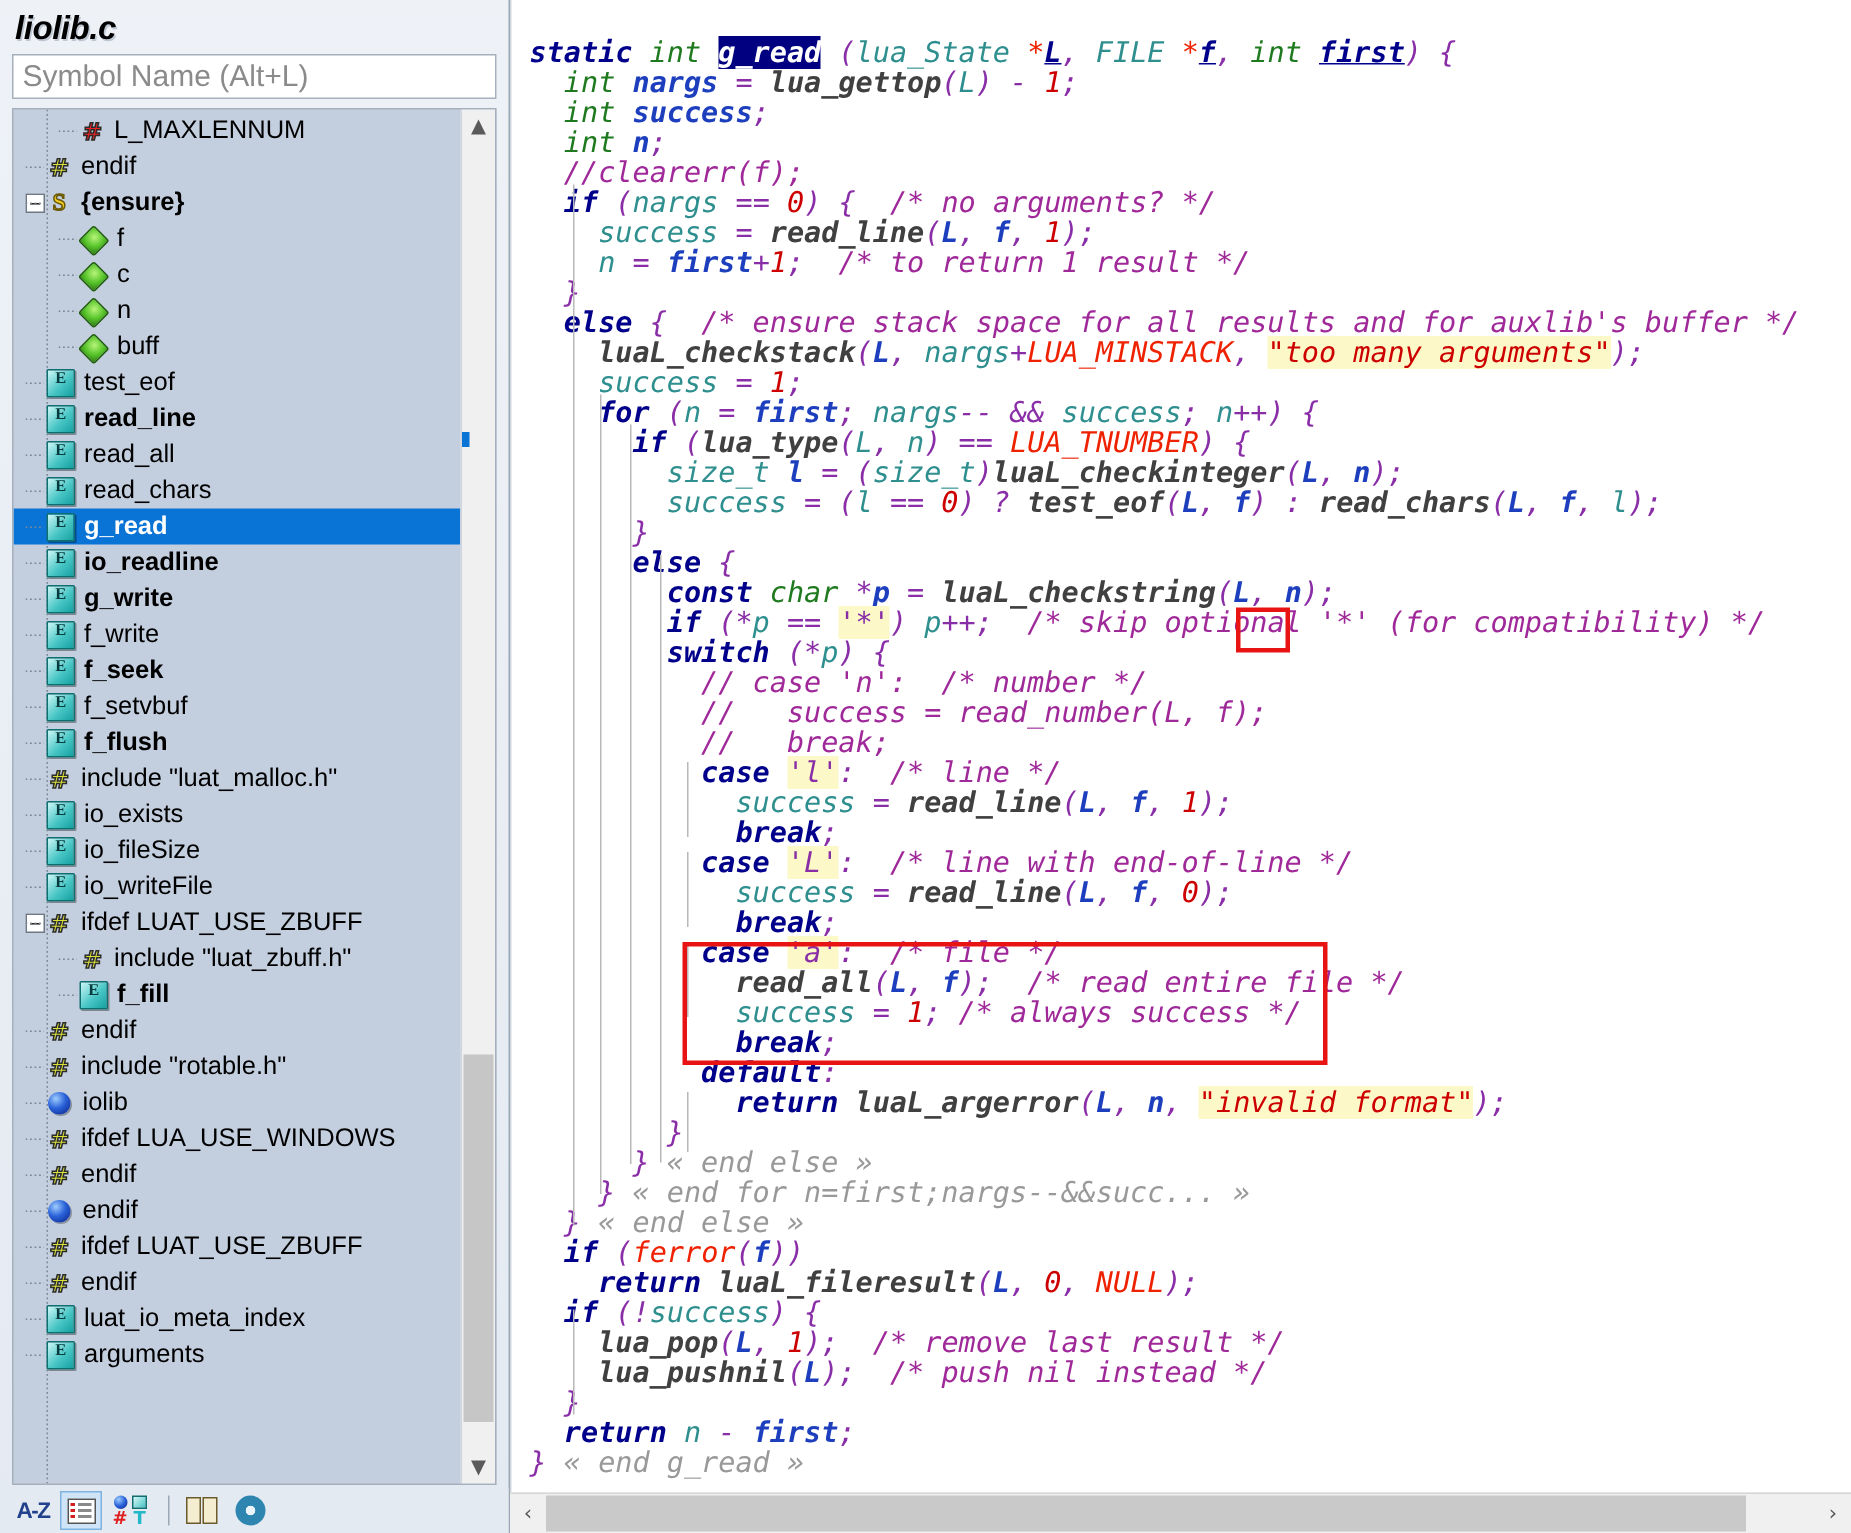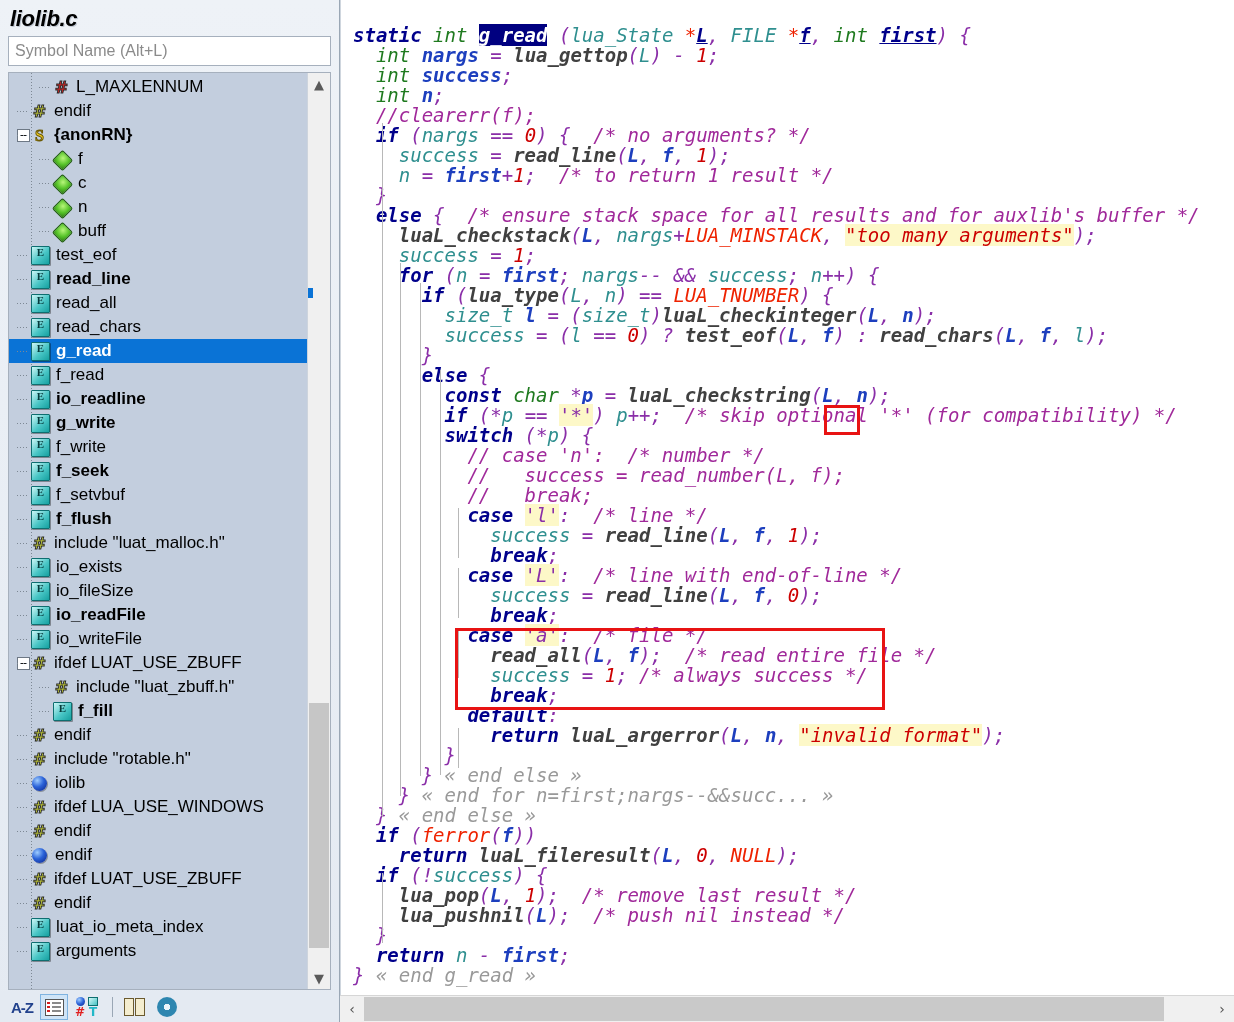--- a/index.html
+++ b/index.html
@@ -25,21 +25,21 @@
     color:#000;padding:6px 0 4px 10px;letter-spacing:-0.3px;
     text-shadow:1px 1px 0 rgba(160,170,185,.6);
   }
   .sb-search{
     margin:0 8px 6px 8px;height:30px;
     background:#fff;border:1px solid #a6b0bd;
     display:flex;align-items:center;box-sizing:border-box;
   }
   .sb-search input{
     border:0;outline:0;width:100%;height:26px;
-    font-family:"Liberation Sans",sans-serif;font-size:16px;
+    font-family:"Liberation Sans",sans-serif;font-size:20px;
     color:#0f766e;padding:0 6px;background:transparent;
   }
   .sb-search input::placeholder{color:#8b8b8b;}
 
   .tree-wrap{
     flex:1;margin:0 8px 2px 8px;position:relative;
     border:1px solid #a6b0bd;background:#c3cede;
     display:flex;overflow:hidden;box-sizing:border-box;
   }
   .tree{
@@ -260,21 +260,21 @@
           </div>
           <div class="trow ind0">
             <div class="dash" style="left: 8px; top: 12px;"></div>
             <span class="ico ico-hash"></span>
             <span class="tlabel">endif</span>
           </div>
           <div class="trow ind0 bold">
             <div class="expander e0">−</div>
             <div class="dash" style="left: 8px; top: 12px;"></div>
             <span class="ico ico-s"></span>
-            <span class="tlabel">{anonRN}</span>
+            <span class="tlabel">{ensure}</span>
           </div>
           <div class="trow ind1">
             <div class="dash" style="left: 30px; top: 12px;"></div>
             <span class="ico-member"></span>
             <span class="tlabel">f</span>
           </div>
           <div class="trow ind1">
             <div class="dash" style="left: 30px; top: 12px;"></div>
             <span class="ico-member"></span>
             <span class="tlabel">c</span>
@@ -307,25 +307,20 @@
           <div class="trow ind0">
             <div class="dash" style="left: 8px; top: 12px;"></div>
             <span class="ico ico-func"></span>
             <span class="tlabel">read_chars</span>
           </div>
           <div class="trow ind0 sel bold">
             <div class="dash" style="left: 8px; top: 12px;"></div>
             <span class="ico ico-func"></span>
             <span class="tlabel">g_read</span>
           </div>
-          <div class="trow ind0">
-            <div class="dash" style="left: 8px; top: 12px;"></div>
-            <span class="ico ico-func"></span>
-            <span class="tlabel">f_read</span>
-          </div>
           <div class="trow ind0 bold">
             <div class="dash" style="left: 8px; top: 12px;"></div>
             <span class="ico ico-func"></span>
             <span class="tlabel">io_readline</span>
           </div>
           <div class="trow ind0 bold">
             <div class="dash" style="left: 8px; top: 12px;"></div>
             <span class="ico ico-func"></span>
             <span class="tlabel">g_write</span>
           </div>
@@ -356,25 +351,20 @@
           </div>
           <div class="trow ind0">
             <div class="dash" style="left: 8px; top: 12px;"></div>
             <span class="ico ico-func"></span>
             <span class="tlabel">io_exists</span>
           </div>
           <div class="trow ind0">
             <div class="dash" style="left: 8px; top: 12px;"></div>
             <span class="ico ico-func"></span>
             <span class="tlabel">io_fileSize</span>
-          </div>
-          <div class="trow ind0 bold">
-            <div class="dash" style="left: 8px; top: 12px;"></div>
-            <span class="ico ico-func"></span>
-            <span class="tlabel">io_readFile</span>
           </div>
           <div class="trow ind0">
             <div class="dash" style="left: 8px; top: 12px;"></div>
             <span class="ico ico-func"></span>
             <span class="tlabel">io_writeFile</span>
           </div>
           <div class="trow ind0">
             <div class="expander e0">−</div>
             <div class="dash" style="left: 8px; top: 12px;"></div>
             <span class="ico ico-hash"></span>

